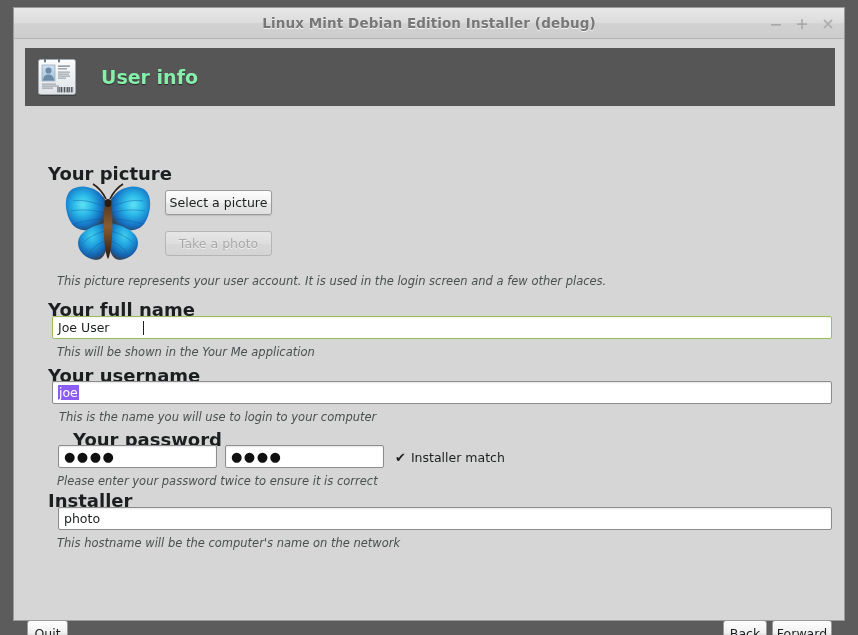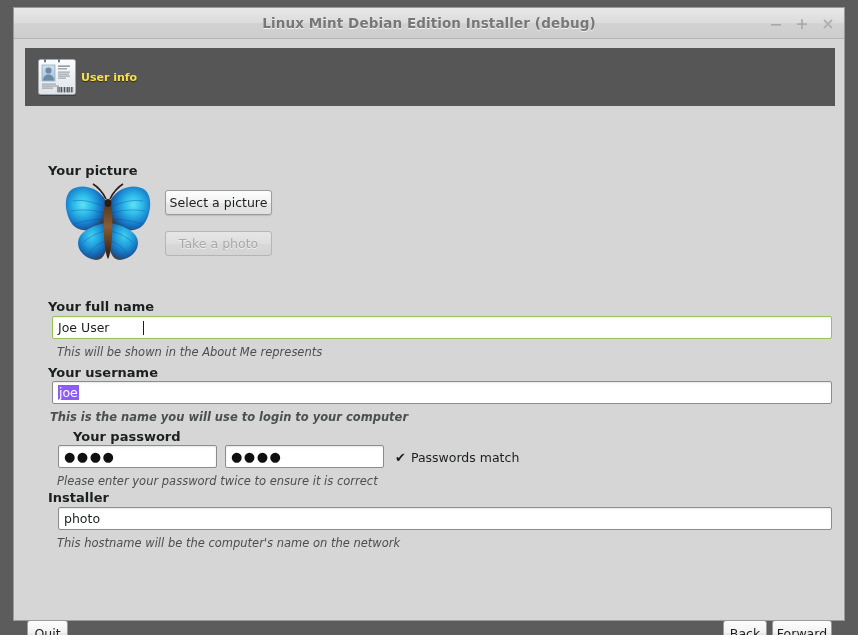--- a/index.html
+++ b/index.html
@@ -91,39 +91,40 @@
     align-items: center;
     box-sizing: border-box;
   }
   #header-icon {
     margin-left: 10px;
     width: 46px;
     height: 46px;
     flex: 0 0 46px;
   }
   #header-title {
-    color: #fde047;
-    font-size: 11px;
+    margin-left: 20px;
+    color: #86efac;
+    font-size: 19px;
     font-weight: bold;
     text-shadow: 0 1px 1px rgba(0,0,0,0.55);
   }
 
   
   #content {
     position: absolute;
     left: 0;
     top: 76px;
     right: 0;
     bottom: 0;
   }
 
   .section-label {
     position: absolute;
     font-weight: bold;
-    font-size: 13px;
+    font-size: 18px;
     color: #1b1f20;
   }
   .hint {
     position: absolute;
     font-style: italic;
     font-size: 11.5px;
     color: #4a4f50;
     white-space: nowrap;
   }
 
@@ -358,44 +359,45 @@
 
           <path d="M48 23 C51 23 52.4 31 52.4 45 C52.4 62 50.6 78 48 82 C45.4 78 43.6 62 43.6 45 C43.6 31 45 23 48 23 Z" fill="url(#bodyg)"></path>
           <ellipse cx="48" cy="26" rx="3.4" ry="3.9" fill="#2b1c12"></ellipse>
         </svg>
       </div>
 
       <div class="btn disabled" style="left:151px; top:116px; width:107px; height:25px;">Take a photo</div>
 
       <div class="btn" style="left:151px; top:75px; width:107px; height:25px;">Select a picture</div>
 
+      <div class="hint" style="left:43px; top:159px;">This picture represents your user account. It is used in the login screen and a few other places.</div>
 
       <div class="section-label" style="left:34px; top:184px;">Your full name</div>
       <div class="entry focused" style="left:38px; top:201px; width:780px; height:23px;">
         <span>Joe User</span>
           <span class="caret"></span>
       </div>
-      <div class="hint" style="left:43px; top:230px;">This will be shown in the About Me represents</div>
+      <div class="hint" style="left:43px; top:230px;">This will be shown in the Your Me application</div>
 
       <div class="section-label" style="left:34px; top:250px;">Your username</div>
       <div class="entry" style="left:38px; top:266px; width:780px; height:23px;">
         <span class="sel">joe</span>
       </div>
-      <div class="hint" style="left:36px; top:295px;font-weight:bold;">This is the name you will use to login to your computer</div>
+      <div class="hint" style="left:45px; top:295px;">This is the name you will use to login to your computer</div>
 
       <div class="section-label" style="left:34px; top:314px;margin-left:25px;">Your password</div>
       <div class="entry" style="left:44px; top:330px; width:159px; height:23px;">
         <span class="dots">●●●●</span>
       </div>
       <div class="entry" style="left:211px; top:330px; width:159px; height:23px;">
         <span class="dots">●●●●</span>
       </div>
       <div class="match" style="left:381px; top:335px;">
         <span class="check">✔</span>
-        <span>Passwords match</span>
+        <span>Installer match</span>
       </div>
       <div class="hint" style="left:43px; top:359px;">Please enter your password twice to ensure it is correct</div>
 
       <div class="section-label" style="left:34px; top:375px;">Installer</div>
       <div class="entry" style="left:44px; top:392px; width:774px; height:23px;">
         <span>photo</span>
       </div>
       <div class="hint" style="left:43px; top:421px;">This hostname will be the computer's name on the network</div>
 
       <div class="btn" style="left:13px; top:505px; width:41px; height:26px;">Quit</div>

